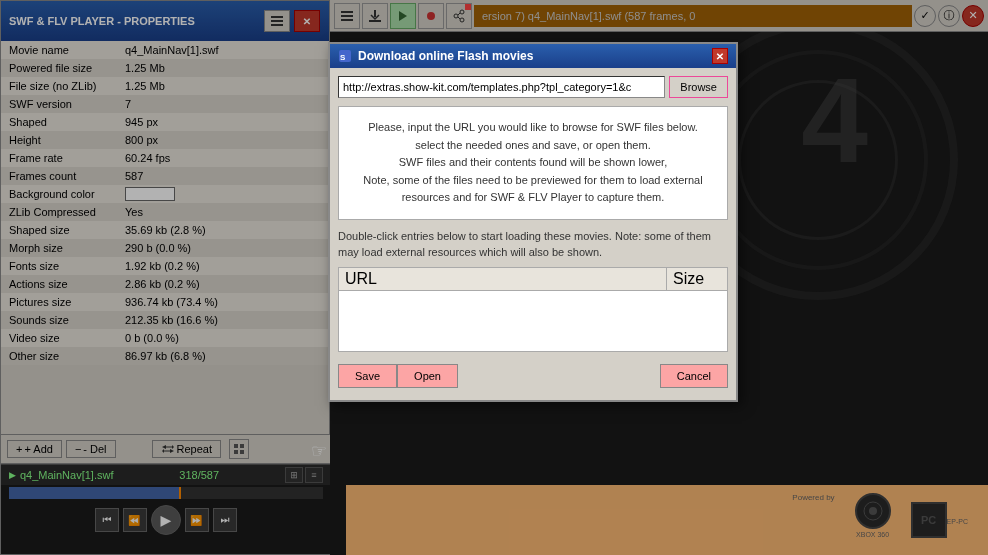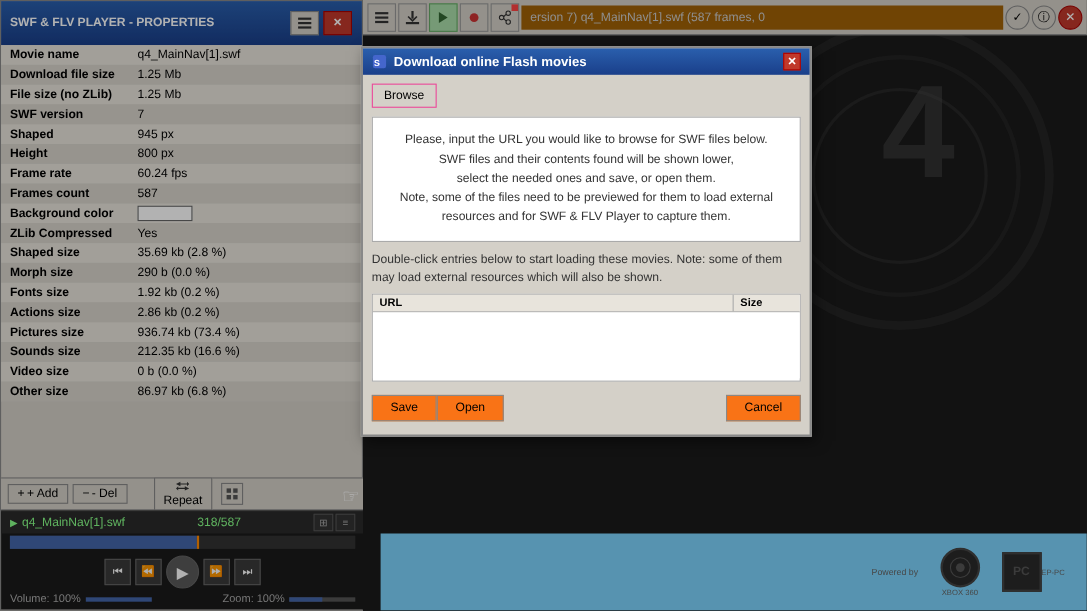--- a/index.html
+++ b/index.html
@@ -72,21 +72,20 @@
     .prop-row:nth-child(even) {
       background: #d8d4cc;
     }
 
     .prop-label {
       width: 120px;
       padding-left: 8px;
       color: #000;
       font-size: 11px;
       white-space: nowrap;
-      font-weight: bold;
     }
 
     .prop-value {
       flex: 1;
       padding-left: 4px;
       color: #000;
       font-size: 11px;
     }
 
     .prop-value.color-swatch {
@@ -131,22 +130,21 @@
 
     .repeat-btn {
       background: #d4d0c8;
       border: 1px solid #888;
       padding: 2px 8px;
       font-size: 11px;
       cursor: pointer;
       display: flex;
       align-items: center;
       gap: 2px;
-      margin-left: 20px;
-      flex-direction: column;
+      margin-left: 32px;
     }
 
     
     .player-panel {
       position: absolute;
       bottom: 0;
       left: 0;
       width: 330px;
       height: 90px;
       background: #1a1a1a;
@@ -348,40 +346,40 @@
     }
 
     .modal-list-header {
       display: flex;
       background: #e8e4dc;
       border-bottom: 1px solid #aaa;
     }
 
     .list-col {
       padding: 2px 6px;
-      font-size: 10px;
-      font-weight: bold;
+      font-size: 16px;
+      font-weight: normal;
       color: #000;
       border-right: 1px solid #aaa;
     }
 
     .list-col.url-col { flex: 1; }
     .list-col.size-col { width: 60px; border-right: none; }
 
     .modal-footer {
       display: flex;
       justify-content: space-between;
       align-items: center;
       padding: 4px 0;
     }
 
     .modal-btn {
       height: 24px;
       padding: 0 16px;
-      background: #f97316;
+      background: #fca5a5;
       border: 1px solid #888;
       font-size: 11px;
       cursor: pointer;
     }
 
     
     .full-top-bar {
       position: absolute;
       top: 0;
       left: 330px;
@@ -451,21 +449,21 @@
       <div class="toolbar-btn" style="background:#c0392b;border:1px solid #a00;width:26px;height:22px;display:flex;align-items:center;justify-content:center;color:white;font-weight:bold;">✕</div>
     </div>
   </div>
 
   <div class="props-panel">
     <div class="prop-row">
       <span class="prop-label">Movie name</span>
       <span class="prop-value">q4_MainNav[1].swf</span>
     </div>
     <div class="prop-row">
-      <span class="prop-label">Download file size</span>
+      <span class="prop-label">Powered file size</span>
       <span class="prop-value">1.25 Mb</span>
     </div>
     <div class="prop-row">
       <span class="prop-label">File size (no ZLib)</span>
       <span class="prop-value">1.25 Mb</span>
     </div>
     <div class="prop-row">
       <span class="prop-label">SWF version</span>
       <span class="prop-value">7</span>
     </div>
@@ -571,50 +569,36 @@
       <div class="player-progress-bar"></div>
       <div style="position:absolute;top:0;left:54%;width:2px;height:100%;background:#ff8800;"></div>
     </div>
     <div class="player-controls">
       <button class="ctrl-btn">⏮</button>
       <button class="ctrl-btn">⏪</button>
       <button class="ctrl-btn play">▶</button>
       <button class="ctrl-btn">⏩</button>
       <button class="ctrl-btn">⏭</button>
     </div>
-    <div class="player-volume">
-      <div class="vol-slider">
-        <span>Volume: 100%</span>
-        <div style="width:60px;height:4px;background:#555;position:relative;cursor:pointer;">
-          <div style="width:100%;height:100%;background:#4466aa;"></div>
-        </div>
-      </div>
-      <div class="vol-slider">
-        <span>Zoom: 100%</span>
-        <div style="width:60px;height:4px;background:#555;position:relative;cursor:pointer;">
-          <div style="width:50%;height:100%;background:#4466aa;"></div>
-        </div>
-      </div>
-    </div>
   </div>
 
   <div class="hand-cursor">☞</div>
 </div>
 
 <div class="swf-area">
 
   <div style="width:100%;height:100%;background:#1a1a1a;position:relative;">
 
     <div style="position:absolute;right:30px;top:20px;width:280px;height:280px;border-radius:50%;border:8px solid #2a2a2a;opacity:0.7;"></div>
     <div style="position:absolute;right:60px;top:50px;width:220px;height:220px;border-radius:50%;border:4px solid #2a2a2a;opacity:0.6;"></div>
     <div style="position:absolute;right:90px;top:80px;width:160px;height:160px;border-radius:50%;border:3px solid #333;opacity:0.5;"></div>
 
     <div style="position:absolute;right:120px;top:60px;color:#555;font-size:120px;font-weight:bold;opacity:0.4;line-height:1;">4</div>
 
-    <div style="position:absolute;bottom:0;left:16px;right:0;height:70px;background:#7dd3fc;display:flex;align-items:center;justify-content:flex-end;padding:8px 20px;gap:20px;">
+    <div style="position:absolute;bottom:0;left:16px;right:0;height:70px;background:#fdba74;display:flex;justify-content:flex-end;padding:8px 20px;gap:20px;">
       <div style="color:#666;font-size:8px;text-align:center;">Powered by</div>
 
       <div style="display:flex;flex-direction:column;align-items:center;">
         <div style="width:36px;height:36px;border-radius:50%;background:#2a2a2a;border:2px solid #444;display:flex;align-items:center;justify-content:center;">
           <svg width="20" height="20" viewBox="0 0 20 20">
             <circle cx="10" cy="10" r="9" fill="none" stroke="#555" stroke-width="1"></circle>
             <circle cx="10" cy="10" r="4" fill="#555"></circle>
           </svg>
         </div>
         <span style="color:#666;font-size:7px;margin-top:2px;">XBOX 360</span>
@@ -688,27 +672,28 @@
           <text x="2" y="11" font-size="8" fill="white" font-weight="bold">S</text>
         </svg>
         <span>Download online Flash movies</span>
       </span>
       <div class="modal-close-btn">✕</div>
     </div>
 
     <div class="modal-body">
 
       <div class="url-row">
+        <input type="text" class="url-input" value="http://extras.show-kit.com/templates.php?tpl_category=1&amp;c" style="">
         <button class="browse-btn">Browse</button>
       </div>
 
       <div class="modal-info-box">
         <div>Please, input the URL you would like to browse for SWF files below.</div>
+        <div>select the needed ones and save, or open them.</div>
         <div>SWF files and their contents found will be shown lower,</div>
-        <div>select the needed ones and save, or open them.</div>
         <div>Note, some of the files need to be previewed for them to load external</div>
         <div>resources and for SWF &amp; FLV Player to capture them.</div>
       </div>
 
       <div class="modal-notice">
         Double-click entries below to start loading these movies. Note: some of them may load external resources which will also be shown.
       </div>
 
       <div class="modal-list">
         <div class="modal-list-header">

